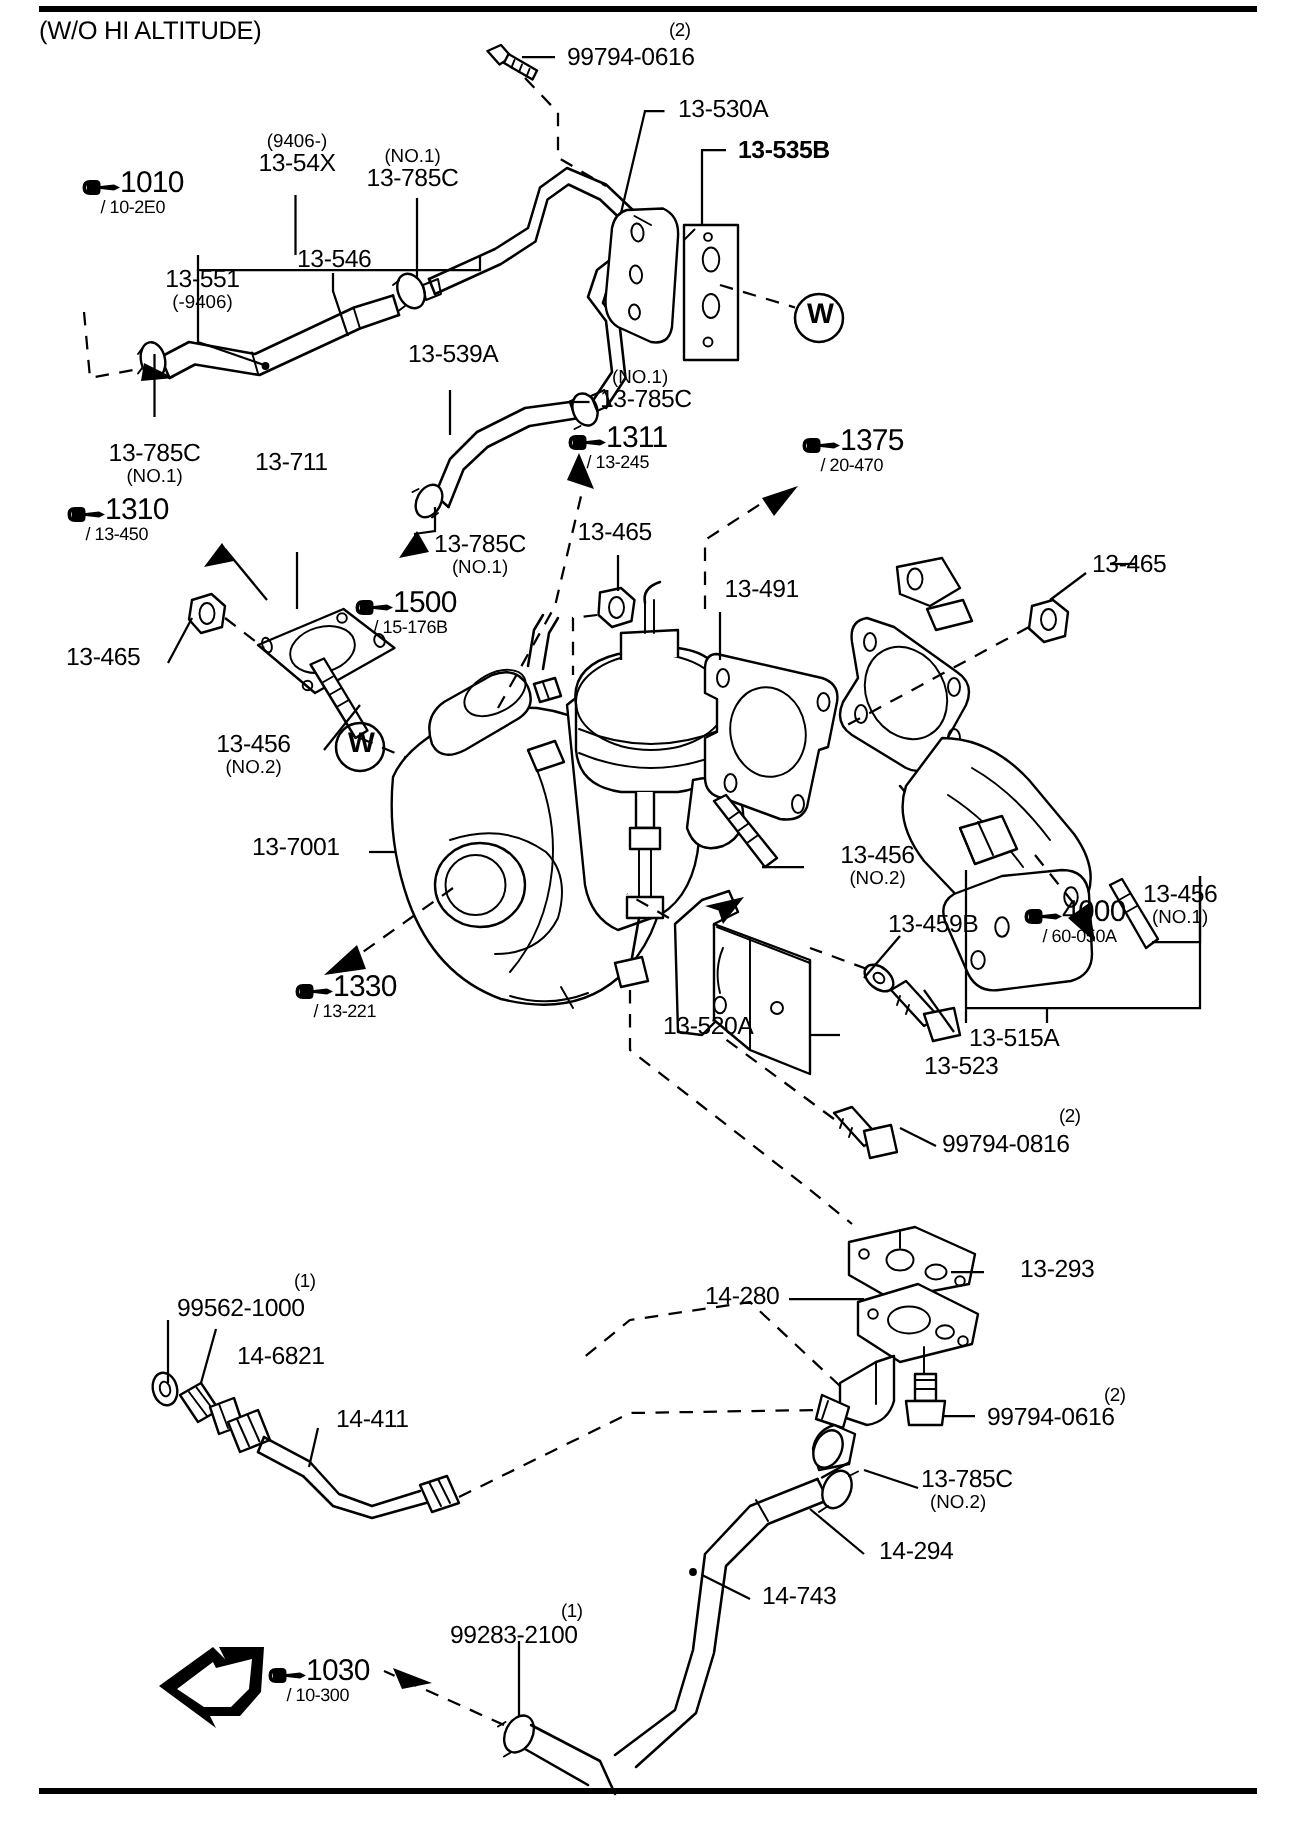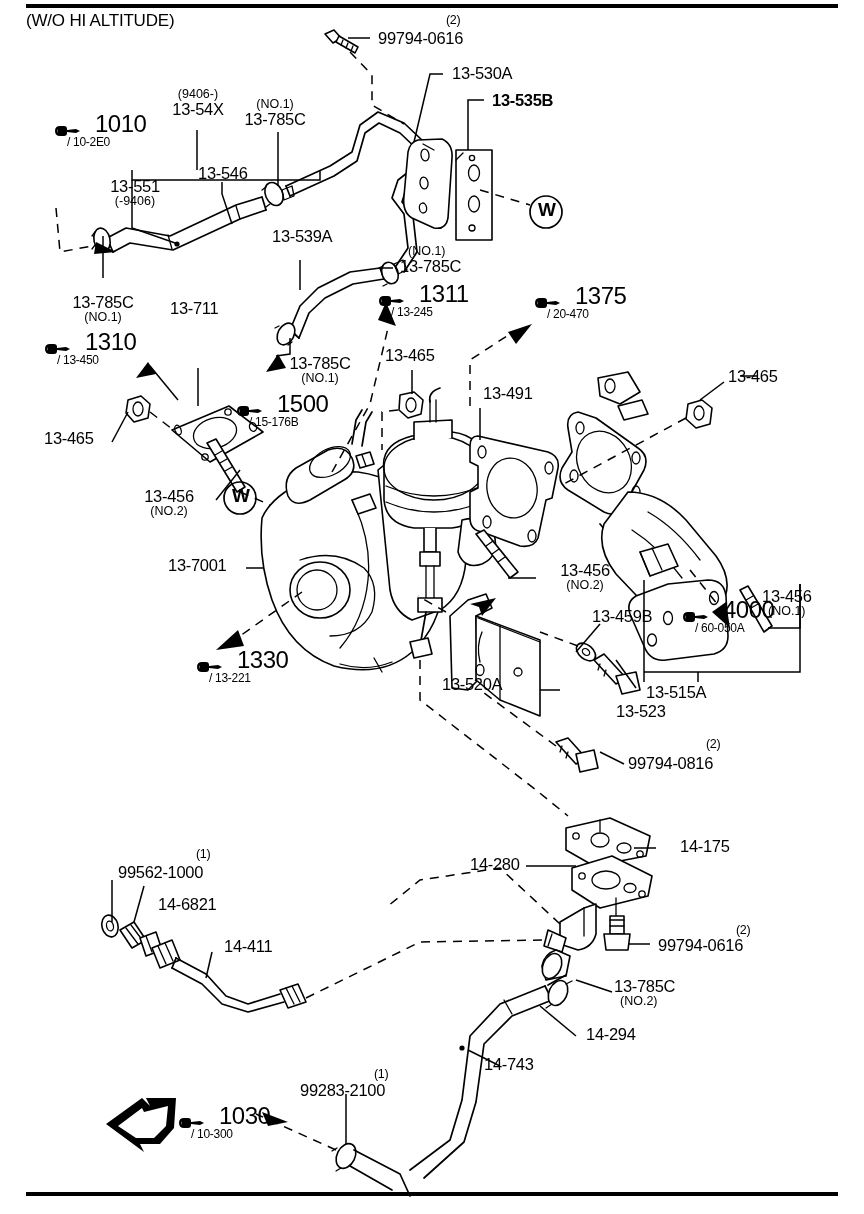--- a/index.html
+++ b/index.html
@@ -9,21 +9,21 @@
   #sheet{position:absolute;left:0;top:0;width:864px;height:1214px;}
   svg#art{position:absolute;left:0;top:0;width:864px;height:1214px;}
   .lbl{position:absolute;white-space:nowrap;font-size:16.5px;letter-spacing:-0.3px;
        line-height:1.02;color:#000;}
   .lbl.sm{font-size:12.5px;}
   .title{position:absolute;left:26px;top:11px;font-size:17px;letter-spacing:-0.2px;}
   .stack{position:absolute;white-space:nowrap;line-height:1.0;}
   .stack .l1{font-size:12.5px;text-align:center;}
   .stack .l2{font-size:16.5px;letter-spacing:-0.3px;text-align:center;}
   .refblk{position:absolute;white-space:nowrap;}
-  .refblk .r1{font-size:24px;letter-spacing:-0.5px;line-height:1.0;display:flex;align-items:center;gap:15px;justify-content:space-between;}
+  .refblk .r1{font-size:20px;letter-spacing:-0.5px;line-height:1.0;display:flex;align-items:center;gap:0;justify-content:space-between;}
   .refblk .r2{font-size:12px;letter-spacing:-0.3px;padding-left:13px;line-height:1.1;}
   .hand{display:inline-block;width:26px;height:14px;position:relative;top:1px;}
 </style>
 </head>
 <body>
 
 <div id="sheet">
 
   <svg id="art" viewBox="0 0 864 1214">
     <defs>
@@ -506,33 +506,33 @@
 
   <div class="lbl" style="left:168px;top:557px;">13-7001</div>
   <div class="lbl" style="left:442px;top:676px;">13-520A</div>
   <div class="lbl" style="left:592px;top:608px;">13-459B</div>
   <div class="lbl" style="left:616px;top:703px;">13-523</div>
   <div class="lbl" style="left:646px;top:684px;">13-515A</div>
 
   <div class="lbl sm" style="left:706px;top:738px;">(2)</div>
   <div class="lbl" style="left:628px;top:755px;">99794-0816</div>
 
-  <div class="lbl" style="left:680px;top:838px;">14-175</div>
+  <div class="lbl" style="left:680px;top:838px;">13-293</div>
   <div class="lbl" style="left:470px;top:856px;">14-280</div>
 
   <div class="lbl sm" style="left:736px;top:924px;">(2)</div>
   <div class="lbl" style="left:658px;top:937px;">99794-0616</div>
 
   <div class="stack" style="left:614px;top:978px;width:96px;text-align:left;">
     <div class="l2" style="text-align:left;">13-785C</div>
     <div class="l1" style="text-align:left;padding-left:6px;">(NO.2)</div>
   </div>
 
   <div class="lbl" style="left:586px;top:1026px;">14-294</div>
-  <div class="lbl" style="left:484px;top:1056px;text-align:right;">14-743</div>
+  <div class="lbl" style="left:508px;top:1056px;text-align:right;">14-743</div>
 
   <div class="lbl sm" style="left:196px;top:848px;">(1)</div>
   <div class="lbl" style="left:118px;top:864px;">99562-1000</div>
   <div class="lbl" style="left:158px;top:896px;">14-6821</div>
   <div class="lbl" style="left:224px;top:938px;">14-411</div>
 
   <div class="lbl sm" style="left:374px;top:1068px;">(1)</div>
   <div class="lbl" style="left:300px;top:1082px;">99283-2100</div>
 
   <div class="refblk" style="left:54px;top:112px;">

